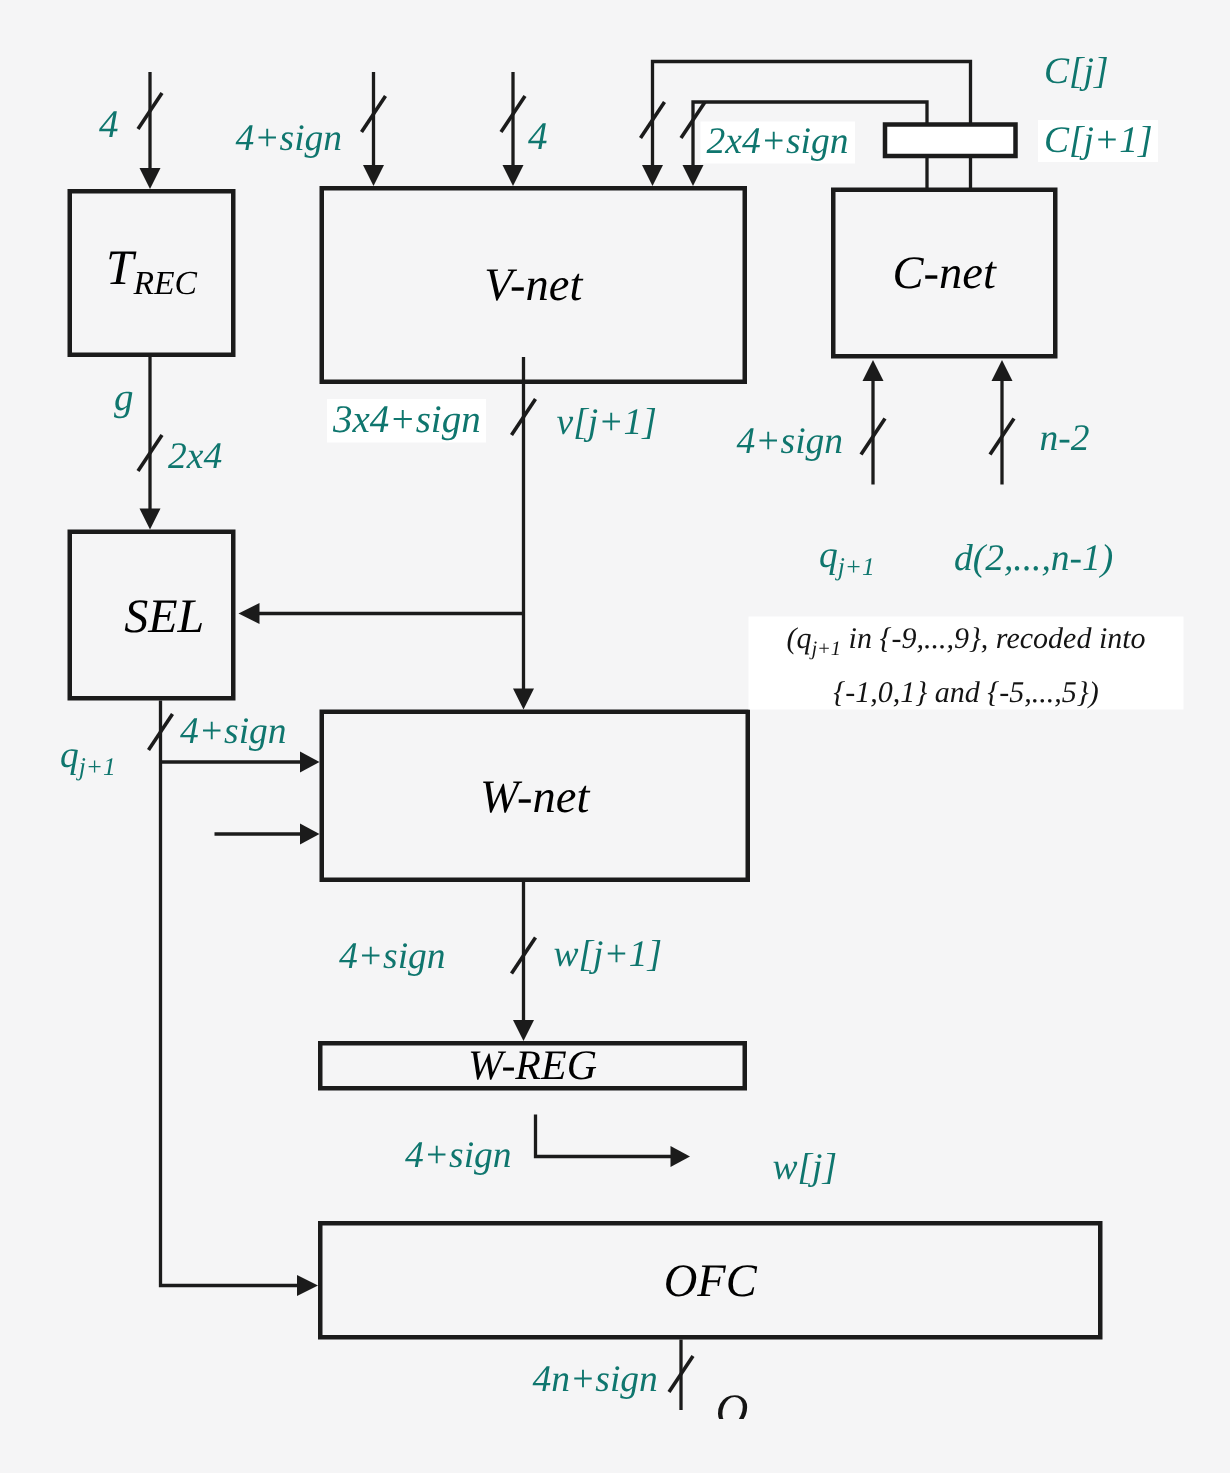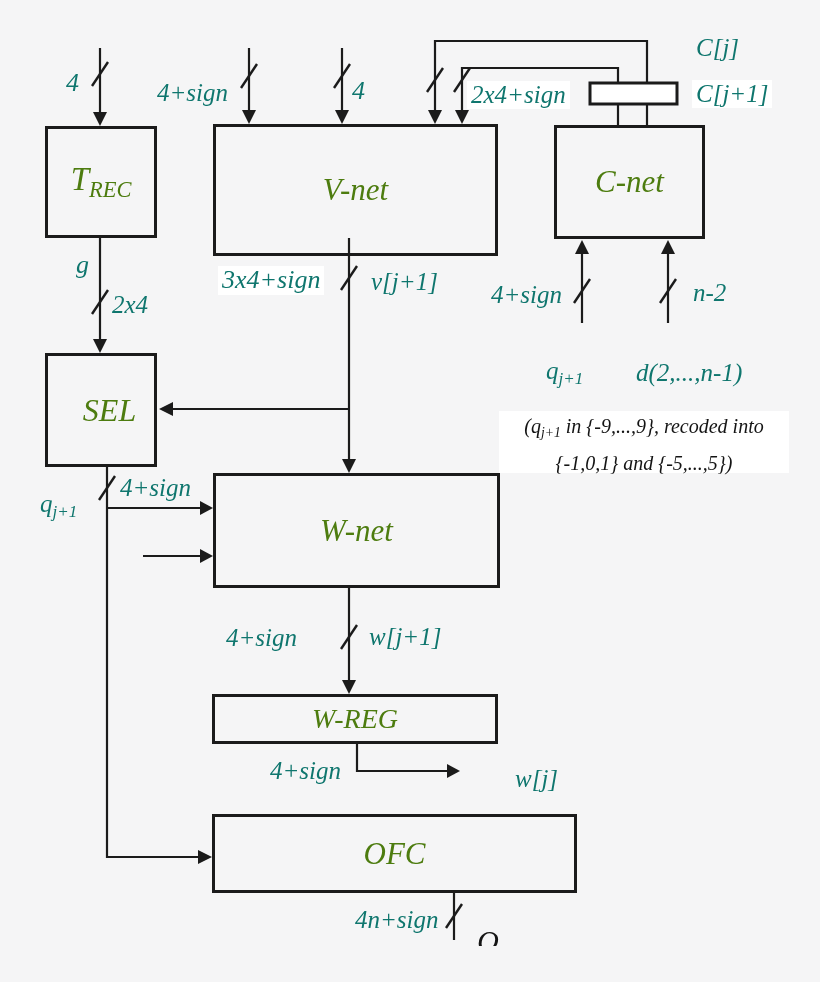--- a/index.html
+++ b/index.html
@@ -13,21 +13,21 @@
   #wires{position:absolute;left:0;top:0;width:820px;height:982px;}
   #wires line, #wires polyline{stroke:#1b1b1b;stroke-width:2.2;fill:none;}
   #wires line.slash{stroke-width:2.4;}
   #wires polygon{fill:#1b1b1b;stroke:none;}
   #wires rect.reg{fill:#ffffff;stroke:#1b1b1b;stroke-width:3;}
   .block{
     position:absolute;
     border:3px solid #1b1b1b;
     box-sizing:border-box;
     display:flex;align-items:center;justify-content:center;
-    font-style:italic;color:#4d7c0f;
+    font-style:italic;color:#000000;
     background:transparent;
     text-align:right;
   }
   .label{
     position:absolute;
     font-style:italic;color:#0f766e;
     font-size:25px;line-height:1.1;
     white-space:nowrap;
   }
   .wbg{background:#ffffff;padding:0 4px;}
@@ -150,24 +150,24 @@
   </div>
   <div class="block" style="left:554px;top:125px;width:151px;height:114px;font-size:31px;">
     <span>C-net</span>
   </div>
   <div class="block" style="left:45px;top:353px;width:112px;height:114px;font-size:32px;padding-left:17px;">
     <span>SEL</span>
   </div>
   <div class="block" style="left:213px;top:473px;width:287px;height:115px;font-size:31px;">
     <span>W-net</span>
   </div>
-  <div class="block" style="left:212px;top:694px;width:286px;height:50px;font-size:28px;">
+  <div class="block" style="left:212px;top:694px;width:286px;height:33px;font-size:28px;">
     <span>W-REG</span>
   </div>
-  <div class="block" style="left:212px;top:814px;width:365px;height:79px;font-size:31px;">
+  <div class="block" style="left:212px;top:814px;width:523px;height:79px;font-size:31px;">
     <span>OFC</span>
   </div>
 
   <div class="label" style="left:66px;top:69px;font-size:26px;">4</div>
   <div class="label" style="left:157px;top:79px;">4+sign</div>
   <div class="label" style="left:352px;top:77px;font-size:26px;">4</div>
   <div class="label wbg" style="left:467px;top:81px;">2x4+sign</div>
   <div class="label" style="left:696px;top:34px;">C[j]</div>
   <div class="label wbg" style="left:692px;top:80px;">C[j+1]</div>
   <div class="label" style="left:76px;top:251px;font-size:26px;">g</div>

